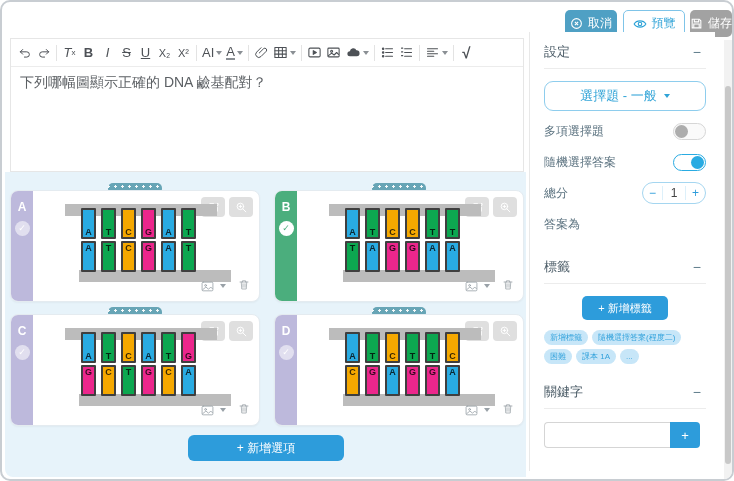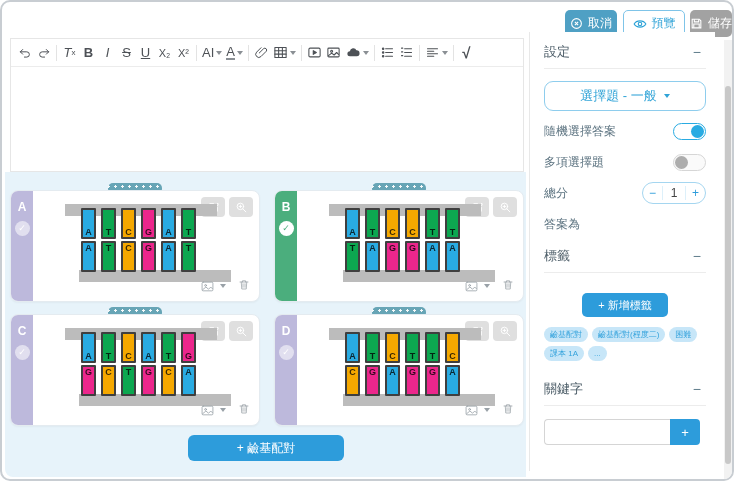--- a/index.html
+++ b/index.html
@@ -93,21 +93,21 @@
   .stepper { display:flex; align-items:center; height:22px; border:1px solid #A5D6F0;
              border-radius:12px; overflow:hidden; }
   .stepper span { display:flex; align-items:center; justify-content:center; font-size:12px; }
   .step-minus,.step-plus { width:19px; color:#2D9CDB; cursor:pointer; }
   .step-val { width:24px; color:#444; border-left:1px solid #DDF0FA; border-right:1px solid #DDF0FA; }
   .grid-drop { display:flex; align-items:center; gap:4px; height:24px; padding:0 7px;
                border:1px solid #A5D6F0; border-radius:8px; color:#2D9CDB; font-size:12px; cursor:pointer; }
   .grid-icon { display:grid; grid-template-columns:4px 4px; grid-gap:1.5px; }
   .grid-icon i { width:4px; height:4px; border:1.2px solid #2D9CDB; border-radius:1px; }
   .grid-drop .caret { border-top-color:#2D9CDB; }
-  .add-tag-btn { margin:20px auto 10px; width:86px; height:24px; background:#2D9CDB;
+  .add-tag-btn { margin:12px auto 10px; width:86px; height:24px; background:#2D9CDB;
                  border-radius:5px; color:#fff; font-size:11px; display:flex; align-items:center;
                  justify-content:center; cursor:pointer; }
   .tag-list { display:flex; flex-wrap:wrap; gap:4px; margin-bottom:10px; }
   .tag { background:#C7E6F8; color:#35A3DC; font-size:8px; height:15px; line-height:15px;
          padding:0 6px; border-radius:8px; white-space:nowrap; cursor:pointer; }
   .kw-group { display:flex; margin:13px 0 14px; }
   .kw-input { width:126px; height:26px; border:1px solid #D5D5D5; border-right:none;
               border-radius:4px 0 0 4px; padding:0 6px; font-size:12px; }
   .kw-add { width:30px; height:26px; background:#2D9CDB; border-radius:0 4px 4px 0; color:#fff;
             font-size:13px; display:flex; align-items:center; justify-content:center; cursor:pointer; }
@@ -227,20 +227,21 @@
       <span class="tsep"></span>
       <span class="tbtn">
           <svg width="15" height="15" viewBox="0 0 24 24">
             <path d="M4 6 h16 M4 10 h10 M4 14 h16 M4 18 h10"></path>
           </svg>
           <span class="caret"></span>
         </span>
       <span class="tsep"></span>
       <span class="tbtn" style="font-weight:700;font-size:15px">√</span>
     </div>
+    <div class="q-content">下列哪幅圖顯示正確的 DNA 鹼基配對？</div>
   </div>
 
   <div class="left-region"></div>
 
   <div class="drag-pill" style="left:106px;top:181px"></div>
   <div class="drag-pill" style="left:370px;top:181px"></div>
   <div class="drag-pill" style="left:106px;top:305px"></div>
   <div class="drag-pill" style="left:370px;top:305px"></div>
 
   <div class="option-card" style="left:8px;top:188px">
@@ -553,60 +554,60 @@
             <path d="M3 18 l6-5 l5 4 l4-4 l3 3"></path>
           </svg>
           <span class="caret" style="border-top-color:#99A1A7"></span>
         </span>
         <span style="cursor:pointer"><svg width="12" height="13" viewBox="0 0 24 24">
             <path d="M4 7 h16 M9 7 V4.5 h6 V7 M6.5 7 l1 14 h9 l1-14 M10 10.5 v7 M14 10.5 v7"></path>
           </svg></span>
       </div>
     </div>
 
-  <div class="add-option">+ 鹼基配對</div>
+  <div class="add-option">+ 新增選項</div>
 
   <div class="sidebar">
 
     <div class="sec-header">
       <span>設定</span>
       <span class="collapse">−</span>
     </div>
     <div class="type-btn">
       <span>選擇題 - 一般</span>
       <span class="caret"></span>
     </div>
     <div class="srow">
+      <span class="lbl">多項選擇題</span>
+      <span class="toggle"></span>
+    </div>
+    <div class="srow">
       <span class="lbl">隨機選擇答案</span>
       <span class="toggle on"></span>
-    </div>
-    <div class="srow">
-      <span class="lbl">多項選擇題</span>
-      <span class="toggle"></span>
     </div>
     <div class="srow">
       <span class="lbl">總分</span>
       <span class="stepper">
         <span class="step-minus">−</span>
         <span class="step-val">1</span>
         <span class="step-plus">+</span>
       </span>
     </div>
-    <div class="srow" style="margin-bottom:3px">
+    <div class="srow" style="margin-bottom:14px">
       <span class="lbl">答案為</span>
     </div>
 
     <div class="sec-header">
       <span>標籤</span>
       <span class="collapse">−</span>
     </div>
     <div class="add-tag-btn">+ 新增標籤</div>
     <div class="tag-list">
-        <span class="tag">鹼基配對</span>
-        <span class="tag">鹼基配對(程度二)</span>
+        <span class="tag">新增標籤</span>
+        <span class="tag">隨機選擇答案(程度二)</span>
         <span class="tag">困難</span>
         <span class="tag">課本 1A</span>
         <span class="tag">...</span>
       </div>
 
     <div class="sec-header">
       <span>關鍵字</span>
       <span class="collapse">−</span>
     </div>
     <div class="kw-group">

